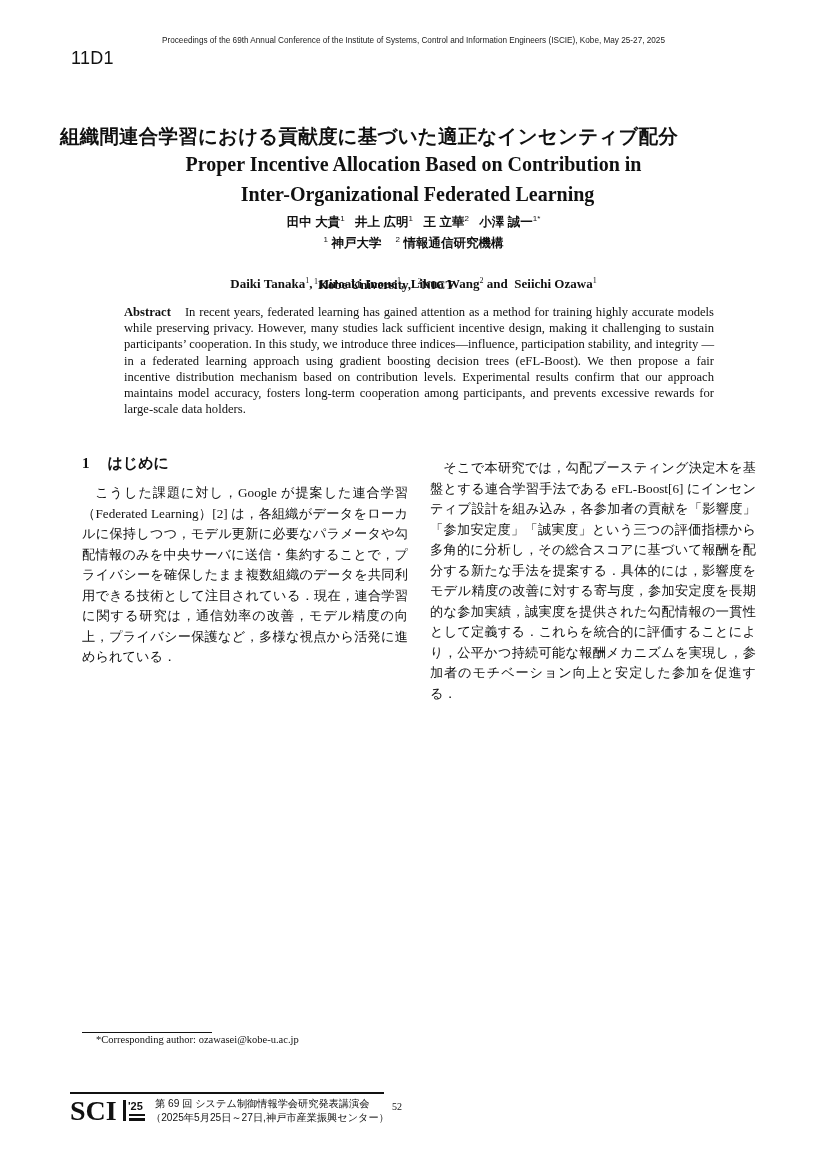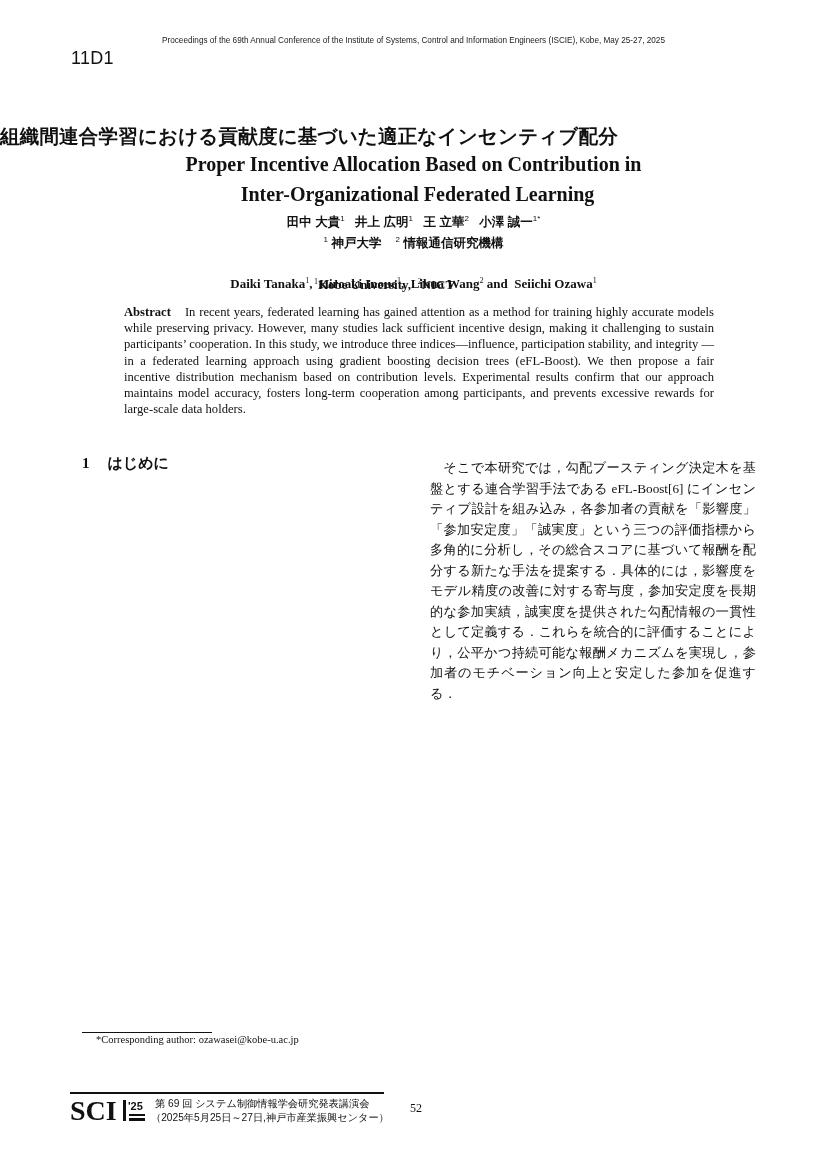--- a/index.html
+++ b/index.html
@@ -4,21 +4,21 @@
 <style>
   html, body { margin: 0; padding: 0; background: #ffffff; }
   body { width: 827px; height: 1170px; position: relative; overflow: hidden; color: #111; }
   .sans { font-family: "Liberation Sans", "DejaVu Sans", sans-serif; }
   .serif { font-family: "Liberation Serif", "DejaVu Serif", serif; }
   .abs { position: absolute; }
 
   #proceedings { top: 36px; left: 0; width: 827px; text-align: center; font-size: 8.2px; color: #222; }
   #session-code { top: 48px; left: 71px; font-size: 18px; letter-spacing: 0.3px; }
 
-  #title-ja { top: 123px; left: 0; width: 678px; text-align: left; font-size: 19.5px; font-weight: bold; letter-spacing: 0.2px; font-family: Liberation Serif, serif; }
+  #title-ja { top: 123px; left: 0; width: 678px; text-align: right; font-size: 19.5px; font-weight: bold; letter-spacing: 0.2px; font-family: Liberation Serif, serif; }
   #title-en-1 { top: 153px; left: 0; width: 827px; text-align: center; font-size: 20px; font-weight: bold; }
   #title-en-2 { top: 183px; left: 4px; width: 827px; text-align: center; font-size: 20px; font-weight: bold; }
 
   #authors-ja { top: 214px; left: 0; width: 827px; text-align: center; font-size: 12.5px; font-weight: bold; }
   #affil-ja { top: 235px; left: 0; width: 827px; text-align: center; font-size: 12.5px; font-weight: bold; }
   #authors-en { top: 256px; left: 0; width: 827px; text-align: center; font-size: 13px; font-weight: bold; margin-top: 20px; }
   #affil-en { top: 277px; left: 0; width: 768px; text-align: center; font-size: 13px; font-weight: bold; }
   sup { font-size: 8px; vertical-align: 5px; font-weight: normal; }
 
   #abstract { top: 304px; left: 124px; width: 590px; font-size: 12.6px; line-height: 16.2px; text-align: justify; }
@@ -35,21 +35,21 @@
   #sec-heading { top: 454px; left: 82px; font-size: 15px; font-weight: bold; }
   #sec-heading .num { margin-right: 18px; }
 
   #footnote-rule { top: 1032px; left: 82px; width: 130px; height: 1px; background: #111; }
   #footnote { top: 1034px; left: 96px; font-size: 10.5px; }
 
   #footer-rule { top: 1092px; left: 70px; width: 314px; height: 1.5px; background: #111; }
   #footer-logo { top: 1095px; left: 70px; width: 80px; height: 30px; }
   #footer-line1 { top: 1097px; left: 155px; font-size: 10.2px; }
   #footer-line2 { top: 1111px; left: 151px; font-size: 10.2px; }
-  #page-number { top: 1101px; left: 410px; font-size: 12px; }
+  #page-number { top: 1101px; left: 392px; font-size: 10px; }
 </style>
 </head>
 <body>
 
 <div id="proceedings" class="abs sans">Proceedings of the 69th Annual Conference of the Institute of Systems, Control and Information Engineers (ISCIE), Kobe, May 25-27, 2025</div>
 <div id="session-code" class="abs sans">11D1</div>
 
 <div id="title-ja" class="abs sans">組織間連合学習における貢献度に基づいた適正なインセンティブ配分</div>
 <div id="title-en-1" class="abs serif">Proper Incentive Allocation Based on Contribution in</div>
 <div id="title-en-2" class="abs serif">Inter-Organizational Federated Learning</div>
@@ -77,20 +77,21 @@
 
 <div id="abstract" class="abs serif">
   <span class="lbl">Abstract</span><span>In recent years, federated learning has gained attention as a method for training highly accurate models while preserving privacy. However, many studies lack sufficient incentive design, making it challenging to sustain participants’ cooperation. In this study, we introduce three indices—influence, participation stability, and integrity —in a federated learning approach using gradient boosting decision trees (eFL-Boost). We then propose a fair incentive distribution mechanism based on contribution levels. Experimental results confirm that our approach maintains model accuracy, fosters long-term cooperation among participants, and prevents excessive rewards for large-scale data holders.</span>
 </div>
 
 <div id="sec-heading" class="abs serif">
   <span class="num">1</span><span class="sans">はじめに</span>
 </div>
 
 <div id="col-left" class="abs col serif">
+  <p>こうした課題に対し，Google が提案した連合学習（Federated Learning）[2] は，各組織がデータをローカルに保持しつつ，モデル更新に必要なパラメータや勾配情報のみを中央サーバに送信・集約することで，プライバシーを確保したまま複数組織のデータを共同利用できる技術として注目されている．現在，連合学習に関する研究は，通信効率の改善，モデル精度の向上，プライバシー保護など，多様な視点から活発に進められている．</p>
 </div>
 
 <div id="col-right" class="abs col serif">
   <p class="gap">そこで本研究では，勾配ブースティング決定木を基盤とする連合学習手法である eFL-Boost[6] にインセンティブ設計を組み込み，各参加者の貢献を「影響度」「参加安定度」「誠実度」という三つの評価指標から多角的に分析し，その総合スコアに基づいて報酬を配分する新たな手法を提案する．具体的には，影響度をモデル精度の改善に対する寄与度，参加安定度を長期的な参加実績，誠実度を提供された勾配情報の一貫性として定義する．これらを統合的に評価することにより，公平かつ持続可能な報酬メカニズムを実現し，参加者のモチベーション向上と安定した参加を促進する．</p>
 </div>
 
 <div id="footnote-rule" class="abs"></div>
 <div id="footnote" class="abs serif">*Corresponding author: ozawasei@kobe-u.ac.jp</div>
 
 <div id="footer-rule" class="abs"></div>

